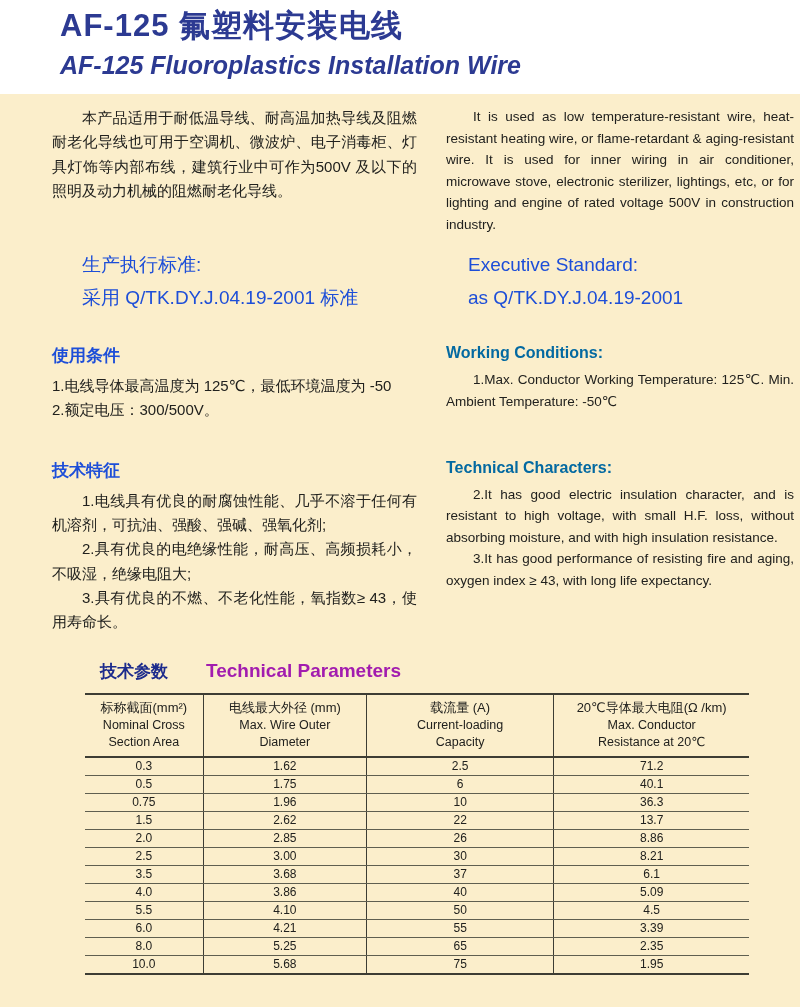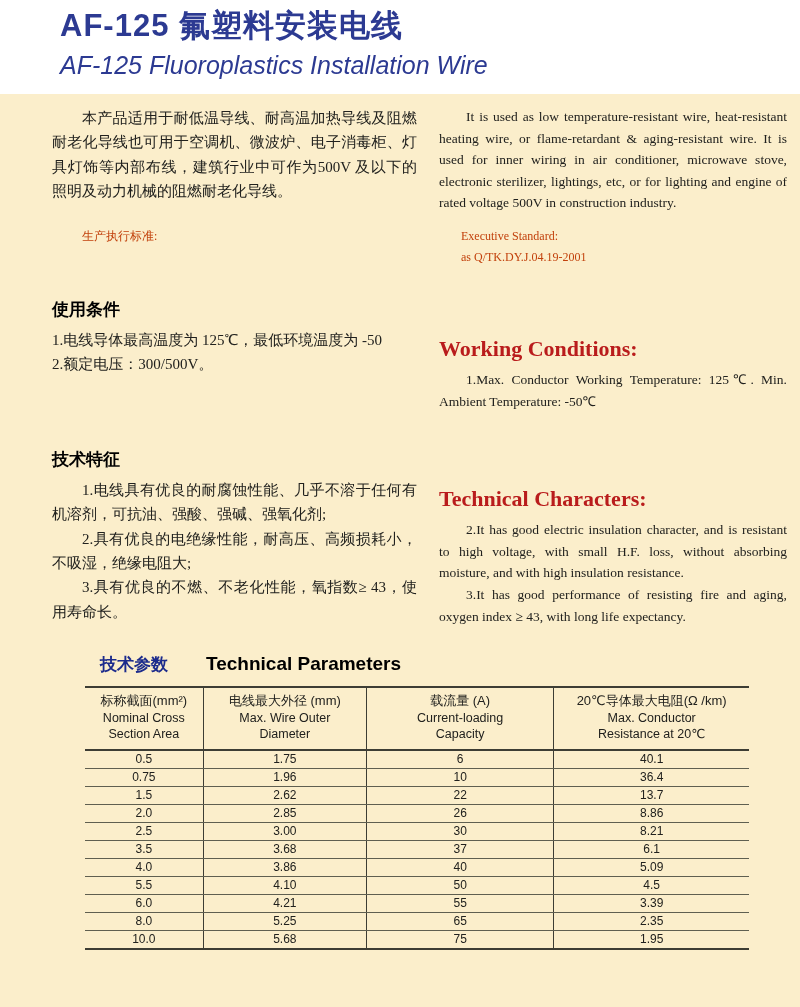--- a/index.html
+++ b/index.html
@@ -23,65 +23,63 @@
   }
   .title-zh {
     font-size: 31px;
     font-weight: bold;
     color: #2c3a92;
     letter-spacing: 1px;
     line-height: 1.25;
   }
   .title-en {
     font-size: 25px;
-    font-weight: normal;
+    font-weight: bold;
     font-style: italic;
     color: #2c3a92;
     line-height: 1.2;
     margin-top: 4px;
   }
   
   .main { padding: 12px 20px 0 52px; }
   .cols {
     display: grid;
     grid-template-columns: 365px 348px;
-    column-gap: 22px;
+    column-gap: 29px;
     align-items: start;
-    font-family: Liberation Serif, serif;
   }
   .zh-text { font-size: 15px; line-height: 1.62; text-align: justify; }
   .en-text { font-size: 13.5px; line-height: 1.6; text-align: justify; }
   .indent { text-indent: 2em; }
   .std-block { margin-top: 12px; }
   .std-line {
-    color: #c2410c;
-    font-size: 12px;
+    color: #1d4ed8;
+    font-size: 19px;
     line-height: 1.75;
   }
   .std-zh { margin-left: 30px; }
   .std-en { margin-left: 22px; }
   .sec-usage { margin-top: 30px; }
   .sec-tech  { margin-top: 36px; }
   .h-zh {
     font-size: 17px;
     font-weight: bold;
-    color: #000000;
+    color: #1d4ed8;
     margin-bottom: 7px;
   }
   .h-en {
-    font-size: 22px;
-    font-weight: bold;
-    color: #b91c1c;
+    font-size: 16px;
+    font-weight: bold;
+    color: #0369a1;
     margin-bottom: 7px;
-    margin-top: 38px;
   }
   
   .params-heading { margin-top: 26px; display: flex; align-items: baseline; margin-left: 48px; }
   .params-zh { font-size: 17px; font-weight: bold; color: #1c2b8c; }
-  .params-en { font-size: 19px; font-weight: bold; color: #000000; margin-left: 38px; }
+  .params-en { font-size: 19px; font-weight: bold; color: #a21caf; margin-left: 38px; }
   .param-table {
     margin: 10px 0 0 33px;
     width: 664px;
     border-collapse: collapse;
     border-top: 2px solid #3d3d34;
     border-bottom: 2px solid #3d3d34;
   }
   .param-table th {
     font-weight: normal;
     font-size: 12.5px;
@@ -120,20 +118,21 @@
         <p class="zh-text indent">本产品适用于耐低温导线、耐高温加热导线及阻燃耐老化导线也可用于空调机、微波炉、电子消毒柜、灯具灯饰等内部布线，建筑行业中可作为500V 及以下的照明及动力机械的阻燃耐老化导线。</p>
       </div>
       <div>
         <p class="en-text indent">It is used as low temperature-resistant wire, heat-resistant heating wire, or flame-retardant &amp; aging-resistant wire. It is used for inner wiring in air conditioner, microwave stove, electronic sterilizer, lightings, etc, or for lighting and engine of rated voltage 500V in construction industry.</p>
       </div>
     </div>
 
     <div class="cols std-block">
       <div class="std-zh">
         <p class="std-line">生产执行标准:</p>
+        <p class="std-line">采用 Q/TK.DY.J.04.19-2001 标准</p>
       </div>
       <div class="std-en">
         <p class="std-line">Executive Standard:</p>
         <p class="std-line">as Q/TK.DY.J.04.19-2001</p>
       </div>
     </div>
 
     <div class="cols sec-usage">
       <div>
         <div class="h-zh">使用条件</div>
@@ -191,30 +190,36 @@
           </th>
           <th>
             <div class="th-zh">20℃导体最大电阻(Ω /km)</div>
             <div>Max. Conductor</div>
             <div>Resistance at 20℃</div>
           </th>
         </tr>
       </thead>
       <tbody>
           <tr>
+            <td>0.3</td>
+            <td>1.62</td>
+            <td>2.5</td>
+            <td>71.2</td>
+          </tr>
+          <tr>
             <td>0.5</td>
             <td>1.75</td>
             <td>6</td>
             <td>40.1</td>
           </tr>
           <tr>
             <td>0.75</td>
             <td>1.96</td>
             <td>10</td>
-            <td>36.4</td>
+            <td>36.3</td>
           </tr>
           <tr>
             <td>1.5</td>
             <td>2.62</td>
             <td>22</td>
             <td>13.7</td>
           </tr>
           <tr>
             <td>2.0</td>
             <td>2.85</td>

